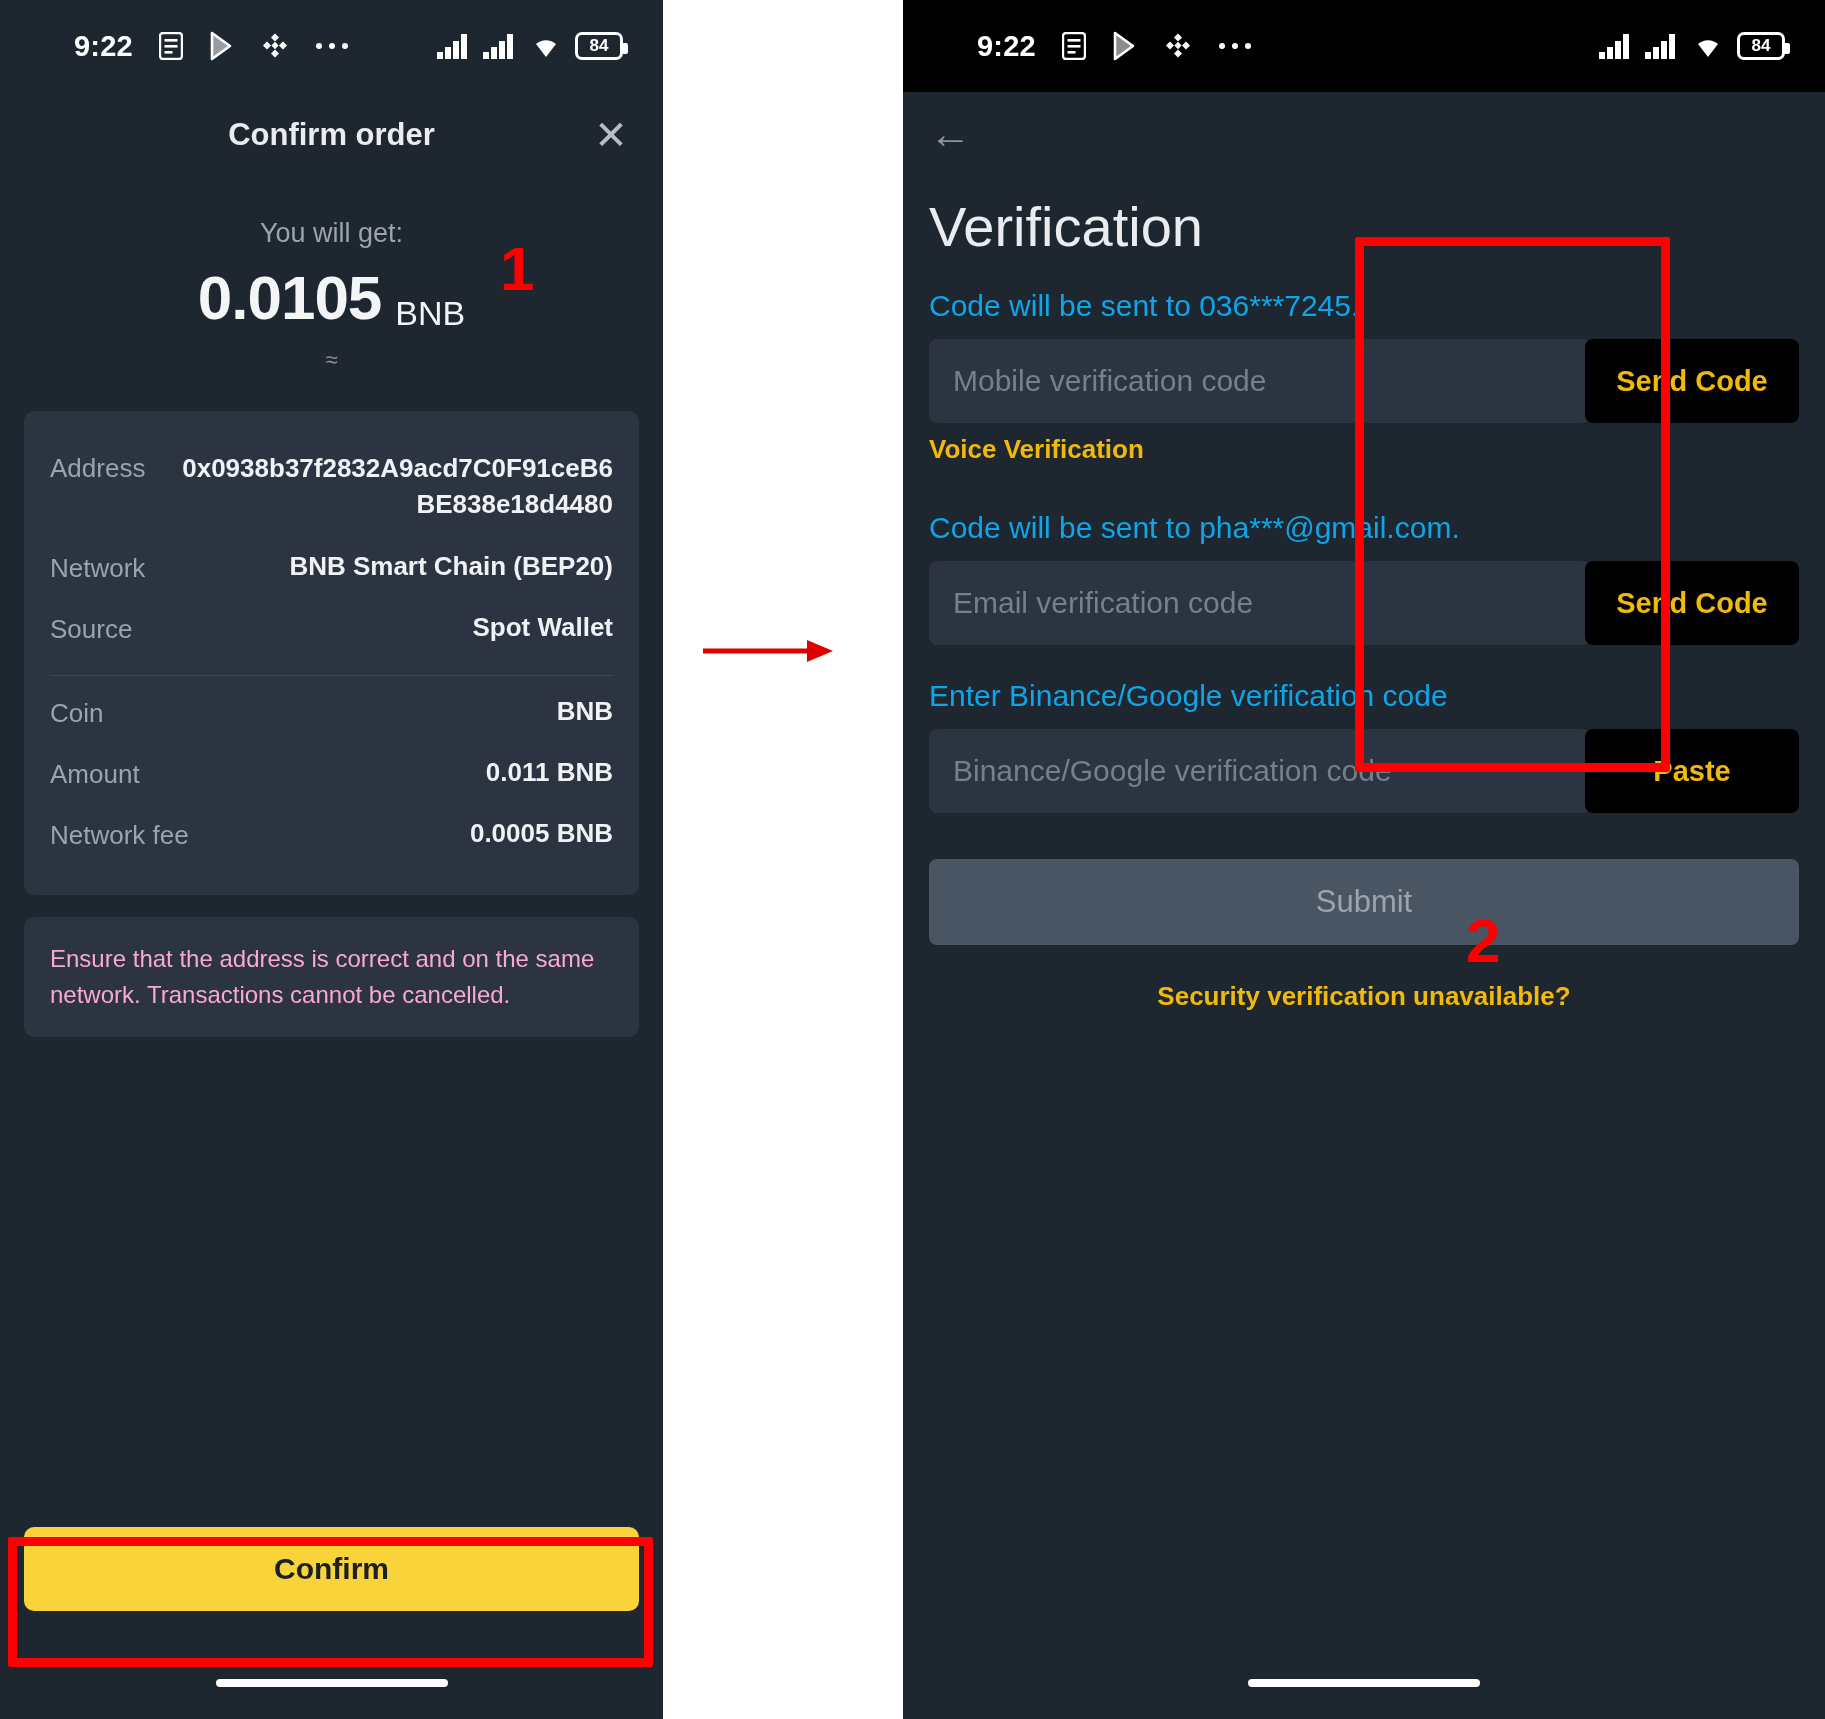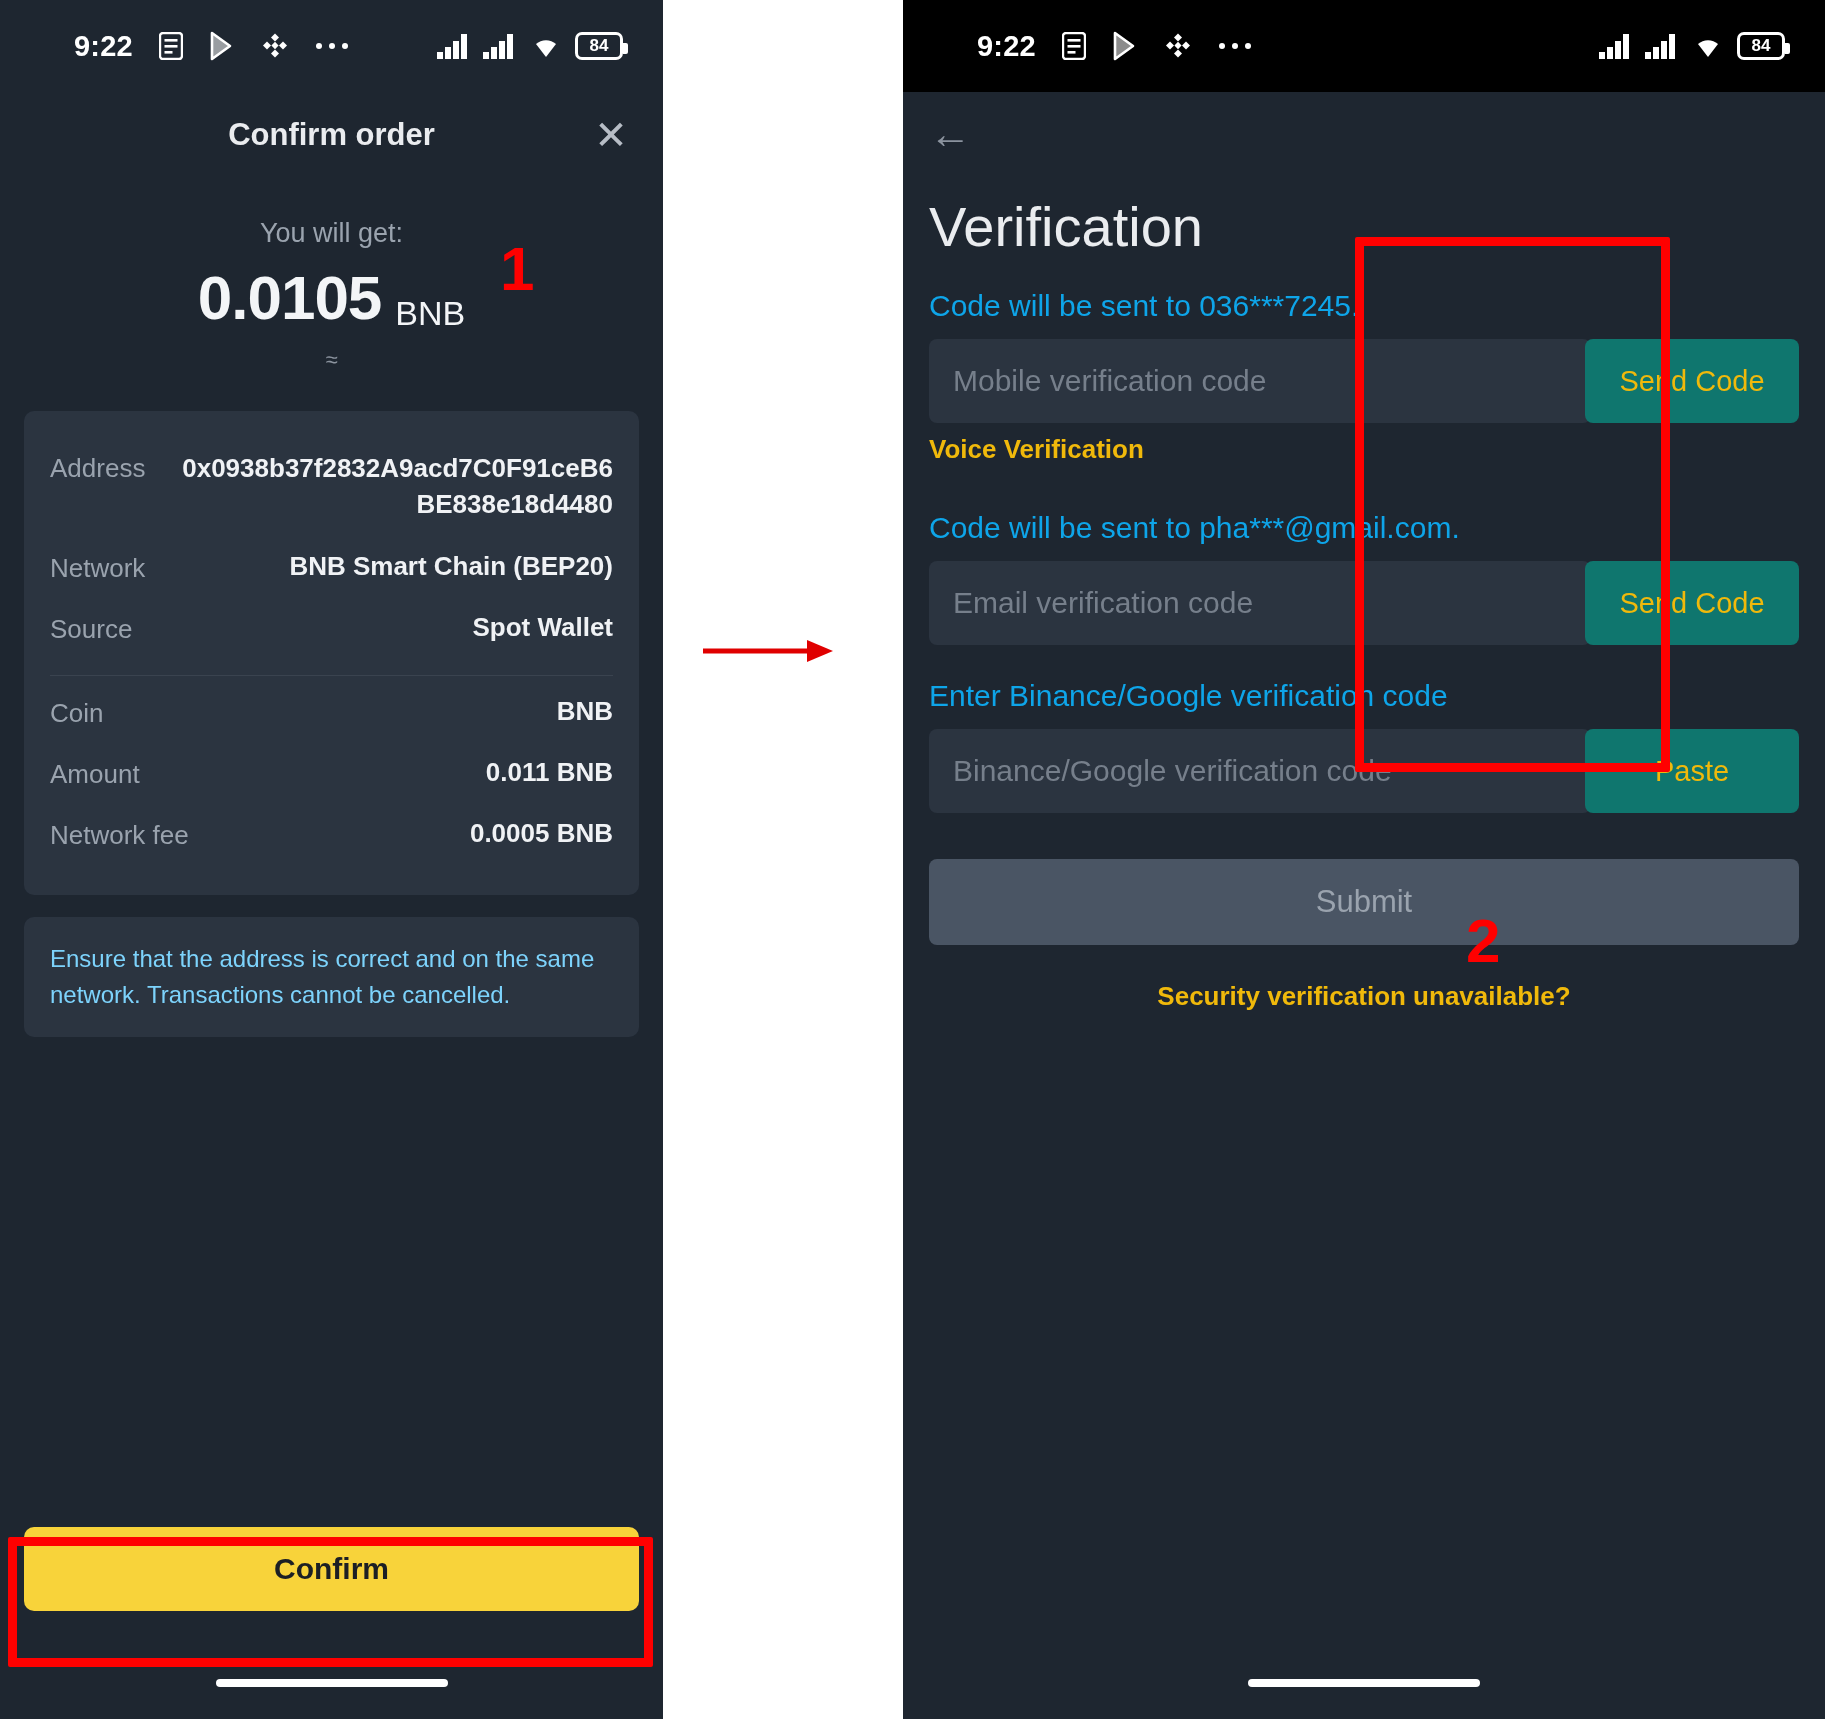--- a/index.html
+++ b/index.html
@@ -70,21 +70,21 @@
     display: flex; align-items: flex-start; justify-content: space-between;
     gap: 26px; padding: 14px 0;
   }
   .row-k { color: #9aa3ae; font-size: 26px; white-space: nowrap; padding-top: 2px; }
   .row-v { color: #f0f2f5; font-size: 26px; font-weight: 600; text-align: right; }
   .row-v.addr { line-height: 1.38; word-break: break-all; }
   .divider { height: 1px; background: #3a434f; margin: 16px 0 6px; }
 
   .notice {
     margin: 22px 24px 0; background: #2b3440; border-radius: 10px;
-    padding: 24px 26px; color: #7dd3fc; font-size: 24px; line-height: 1.5;
+    padding: 24px 26px; color: #f9a8d4; font-size: 24px; line-height: 1.5;
   }
 
   .confirm-wrap { position: absolute; left: 24px; right: 24px; bottom: 108px; }
   .btn-confirm {
     width: 100%; height: 84px; border: none; border-radius: 10px;
     background: #f8d33a; color: #1c1f24; font-size: 30px; font-weight: 700;
     font-family: "Liberation Sans", sans-serif; cursor: pointer;
   }
   .home-ind {
     position: absolute; bottom: 32px; left: 50%; transform: translateX(-50%);
@@ -98,24 +98,24 @@
     color: #eaecef; font-size: 56px; font-weight: 400; padding: 18px 26px 30px;
   }
   .hint { color: #0ea5e9; font-size: 30px; padding: 0 26px 16px; }
   .field-row { display: flex; align-items: stretch; gap: 0; padding: 0 26px; }
   .field {
     flex: 1; height: 84px; background: #2b3440; border-radius: 8px;
     display: flex; align-items: center; padding: 0 24px; min-width: 0;
   }
   .field-ph { color: #767f8b; font-size: 30px; white-space: nowrap; overflow: hidden; }
   .field-act {
-    flex: 0 0 auto; min-width: 214px; height: 84px; background: #0f766e;
+    flex: 0 0 auto; min-width: 214px; height: 84px; background: #000000;
     border-radius: 8px; margin-left: -6px;
     display: flex; align-items: center; justify-content: center;
-    color: #f0b90b; font-size: 29px; font-weight: 400;
+    color: #f0b90b; font-size: 29px; font-weight: 700;
   }
   .voice-link { color: #f0b90b; font-size: 26px; font-weight: 600; padding: 11px 26px 0; }
   .gap-lg { height: 46px; }
   .gap-md { height: 34px; }
 
   .btn-submit {
     margin: 46px 26px 0; height: 86px; width: calc(100% - 52px);
     border: none; border-radius: 8px; background: #4a5564;
     color: #9aa3ae; font-size: 31px; font-weight: 500;
     font-family: "Liberation Sans", sans-serif;

